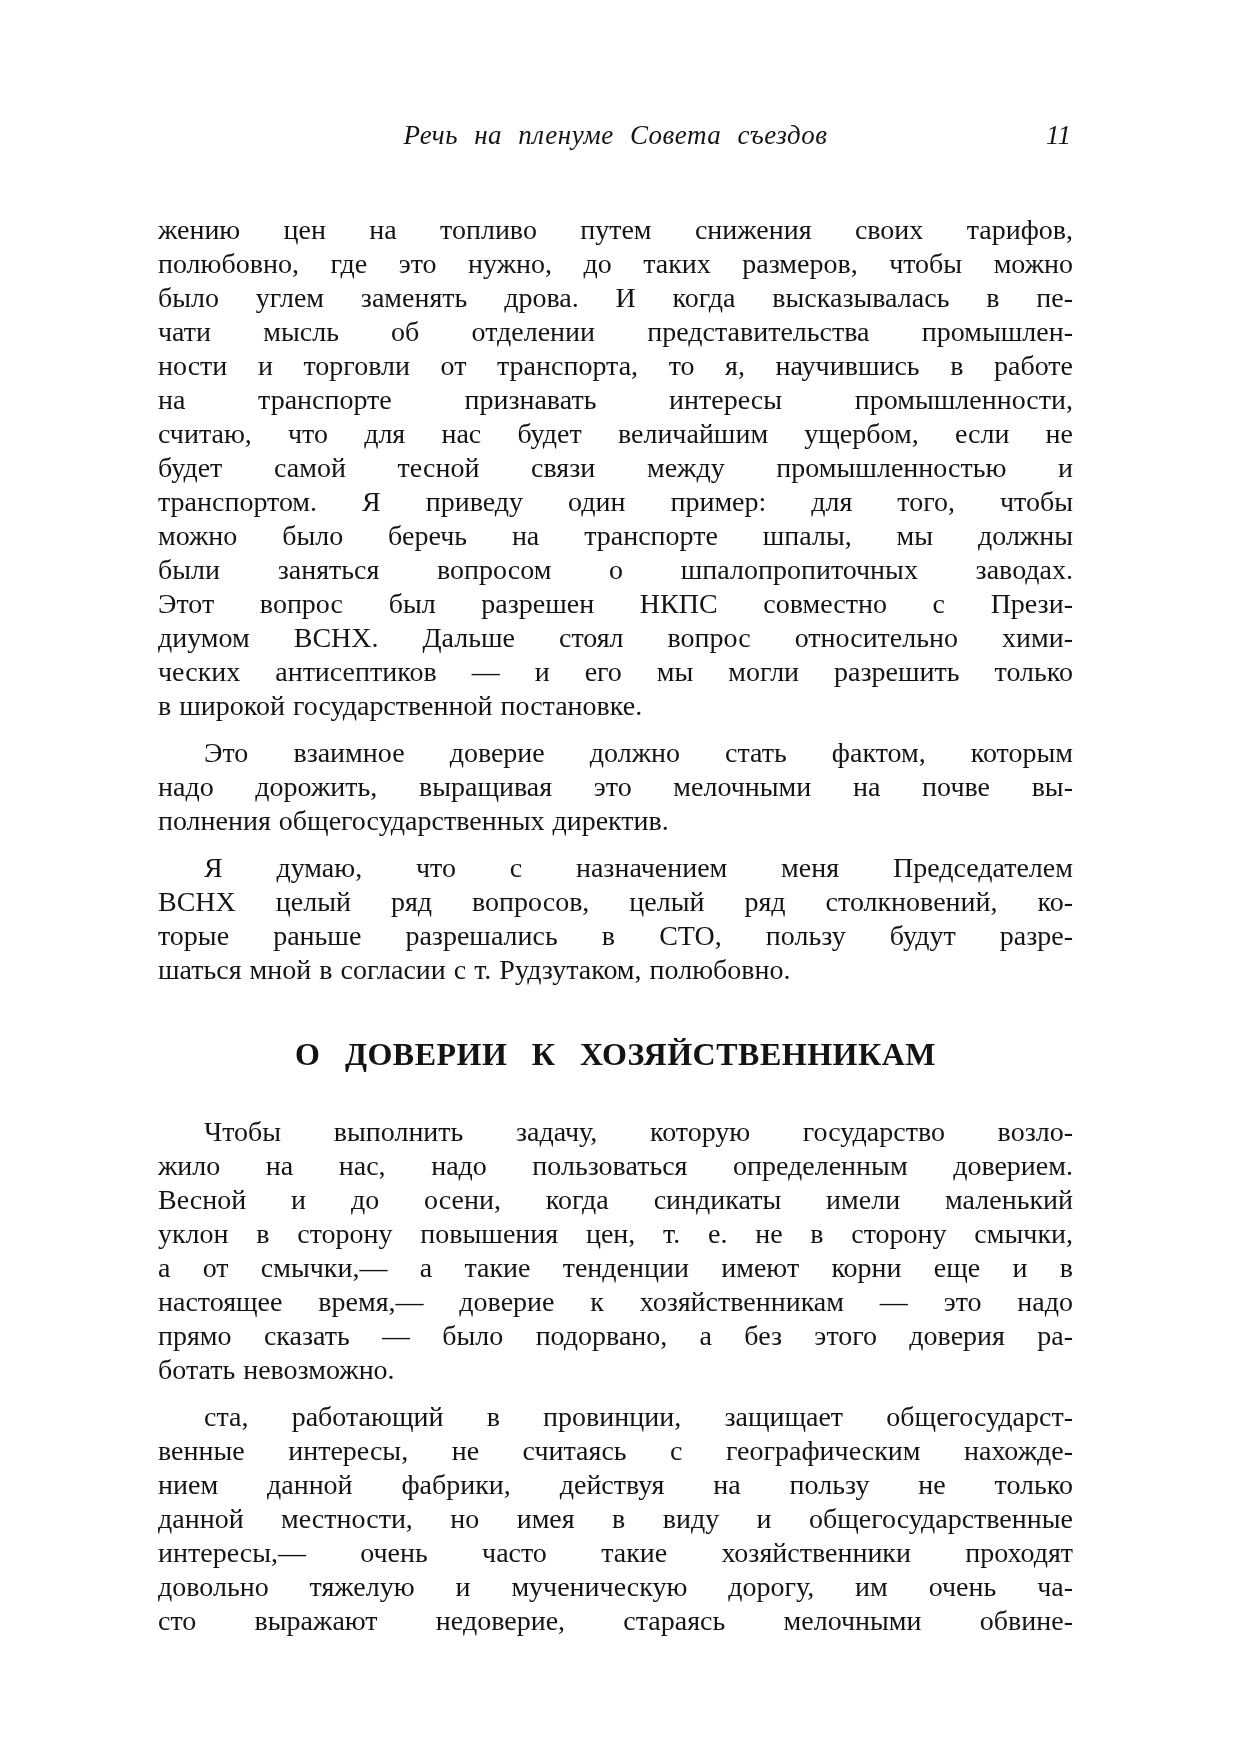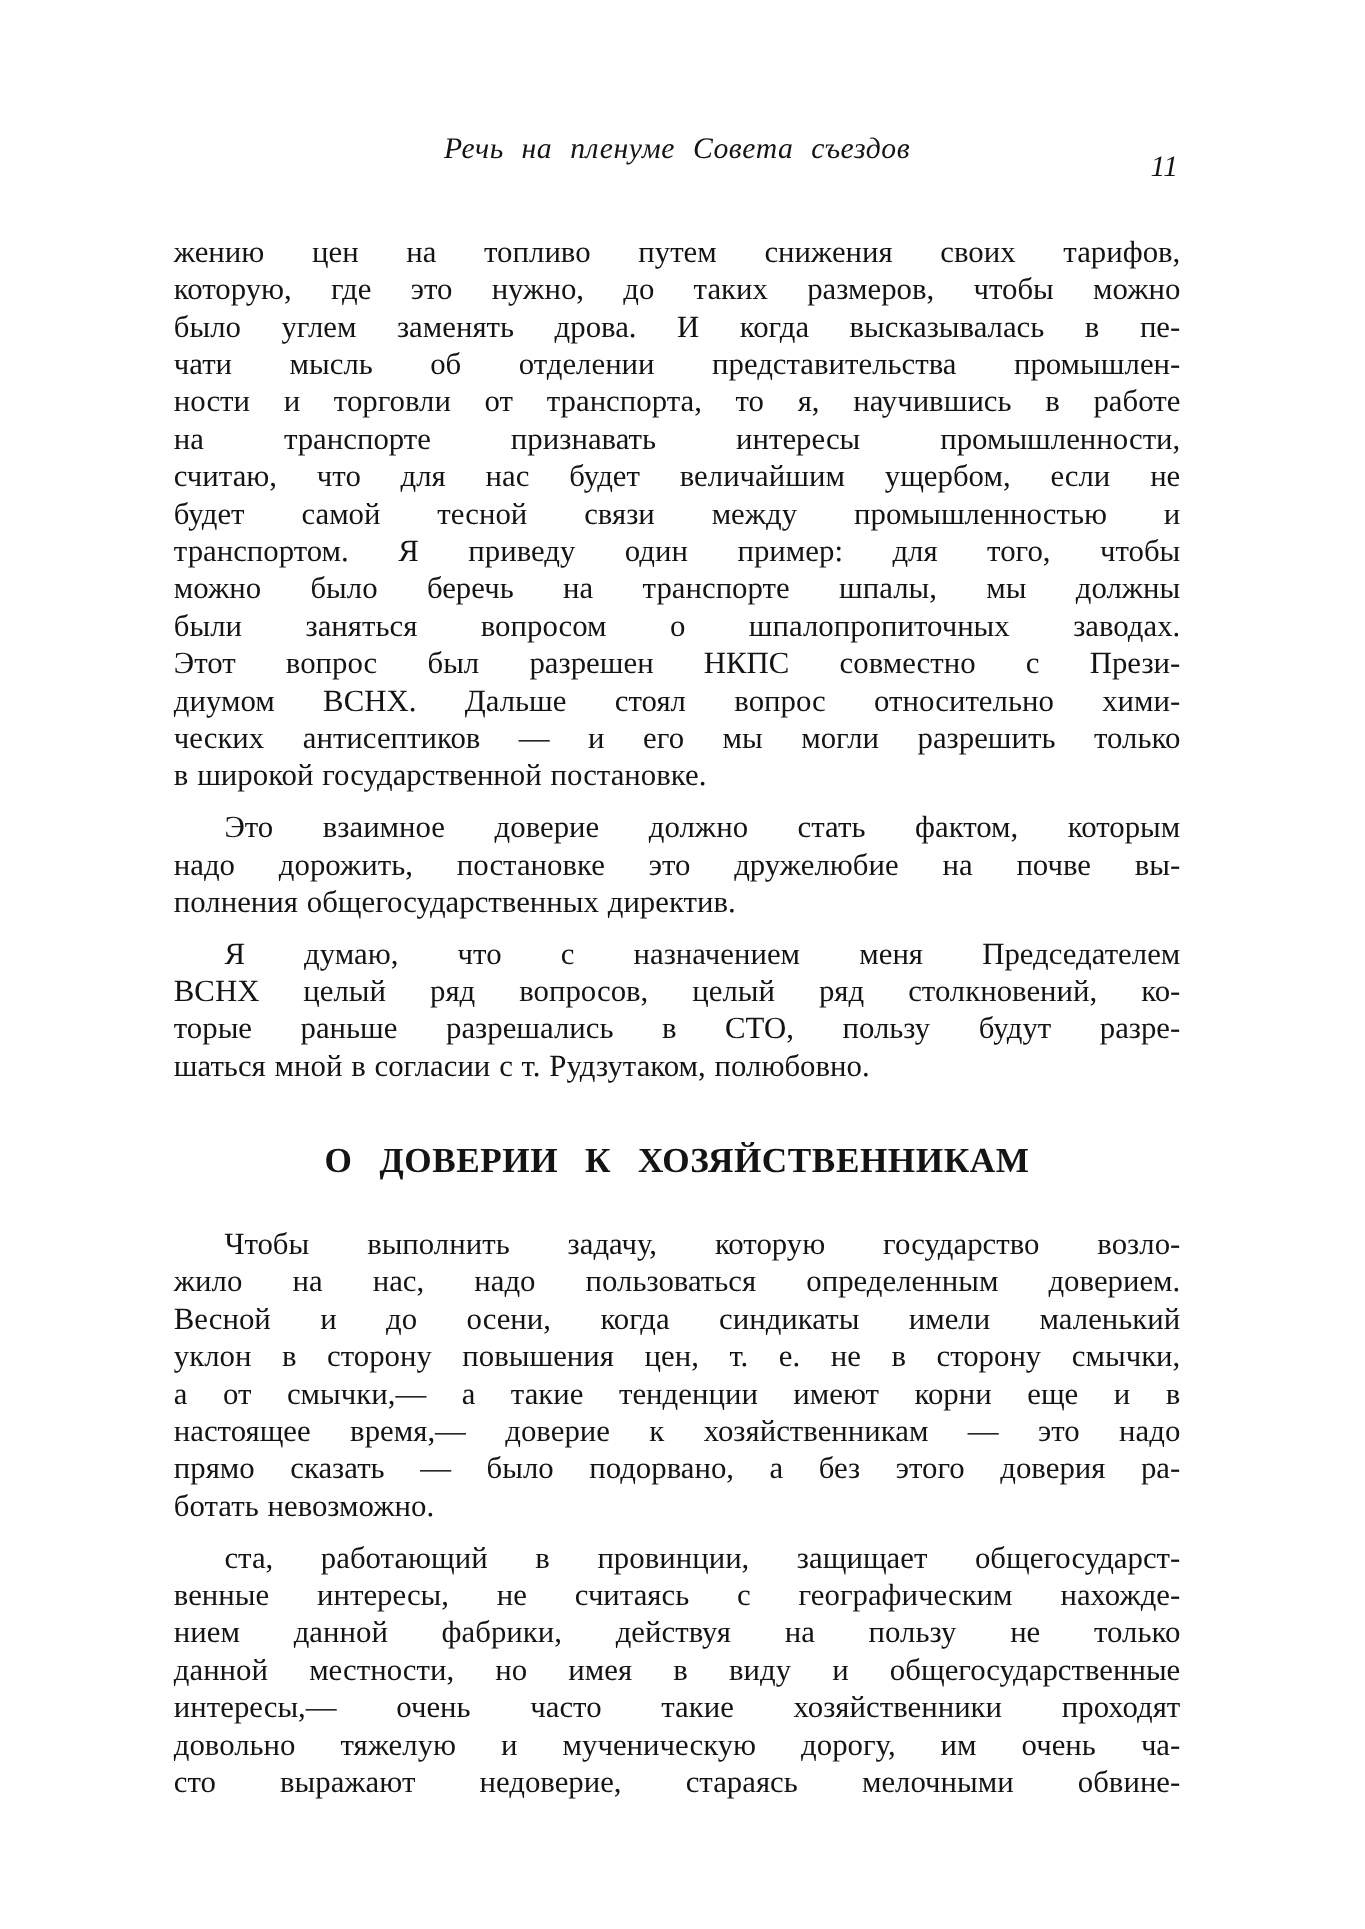--- a/index.html
+++ b/index.html
@@ -32,21 +32,21 @@
   }
   .running-title {
     display: block;
     text-align: center;
     word-spacing: 9px;
     letter-spacing: 0.5px;
   }
   .page-number {
     position: absolute;
     right: 2px;
-    top: 16px;
+    top: 0;
     font-style: italic;
   }
   .body-text {
     font-size: 28px;
     line-height: 34px;
   }
   .paragraph { margin: 0; }
   .line {
     text-align: justify;
     text-align-last: justify;
@@ -75,38 +75,38 @@
 
 <div class="page">
   <div class="column">
     <div class="running-header">
       <span class="running-title">Речь на пленуме Совета съездов</span>
       <span class="page-number">11</span>
     </div>
     <div class="body-text">
         <div class="paragraph">
           <div class="line">жению цен на топливо путем снижения своих тарифов,</div>
-          <div class="line">которую, где это нужно, до таких размеров, чтобы можно</div>
+          <div class="line">полюбовно, где это нужно, до таких размеров, чтобы можно</div>
           <div class="line">было углем заменять дрова. И когда высказывалась в пе-</div>
           <div class="line">чати мысль об отделении представительства промышлен-</div>
           <div class="line">ности и торговли от транспорта, то я, научившись в работе</div>
           <div class="line">на транспорте признавать интересы промышленности,</div>
           <div class="line">считаю, что для нас будет величайшим ущербом, если не</div>
           <div class="line">будет самой тесной связи между промышленностью и</div>
           <div class="line">транспортом. Я приведу один пример: для того, чтобы</div>
           <div class="line">можно было беречь на транспорте шпалы, мы должны</div>
           <div class="line">были заняться вопросом о шпалопропиточных заводах.</div>
           <div class="line">Этот вопрос был разрешен НКПС совместно с Прези-</div>
           <div class="line">диумом ВСНХ. Дальше стоял вопрос относительно хими-</div>
           <div class="line">ческих антисептиков — и его мы могли разрешить только</div>
           <div class="line para-end">в широкой государственной постановке.</div>
         </div>
         <div class="paragraph indent">
           <div class="line">Это взаимное доверие должно стать фактом, которым</div>
-          <div class="line">надо дорожить, постановке это дружелюбие на почве вы-</div>
+          <div class="line">надо дорожить, выращивая это мелочными на почве вы-</div>
           <div class="line para-end">полнения общегосударственных директив.</div>
         </div>
         <div class="paragraph indent">
           <div class="line">Я думаю, что с назначением меня Председателем</div>
           <div class="line">ВСНХ целый ряд вопросов, целый ряд столкновений, ко-</div>
           <div class="line">торые раньше разрешались в СТО, пользу будут разре-</div>
           <div class="line para-end">шаться мной в согласии с т. Рудзутаком, полюбовно.</div>
         </div>
         <div class="section-heading">О ДОВЕРИИ К ХОЗЯЙСТВЕННИКАМ</div>
         <div class="paragraph indent">

